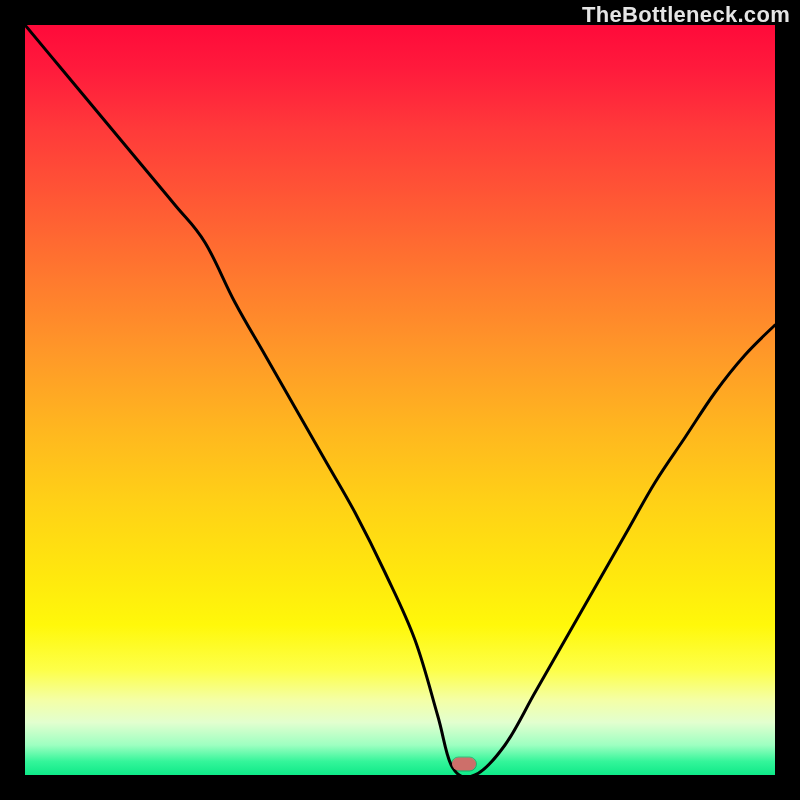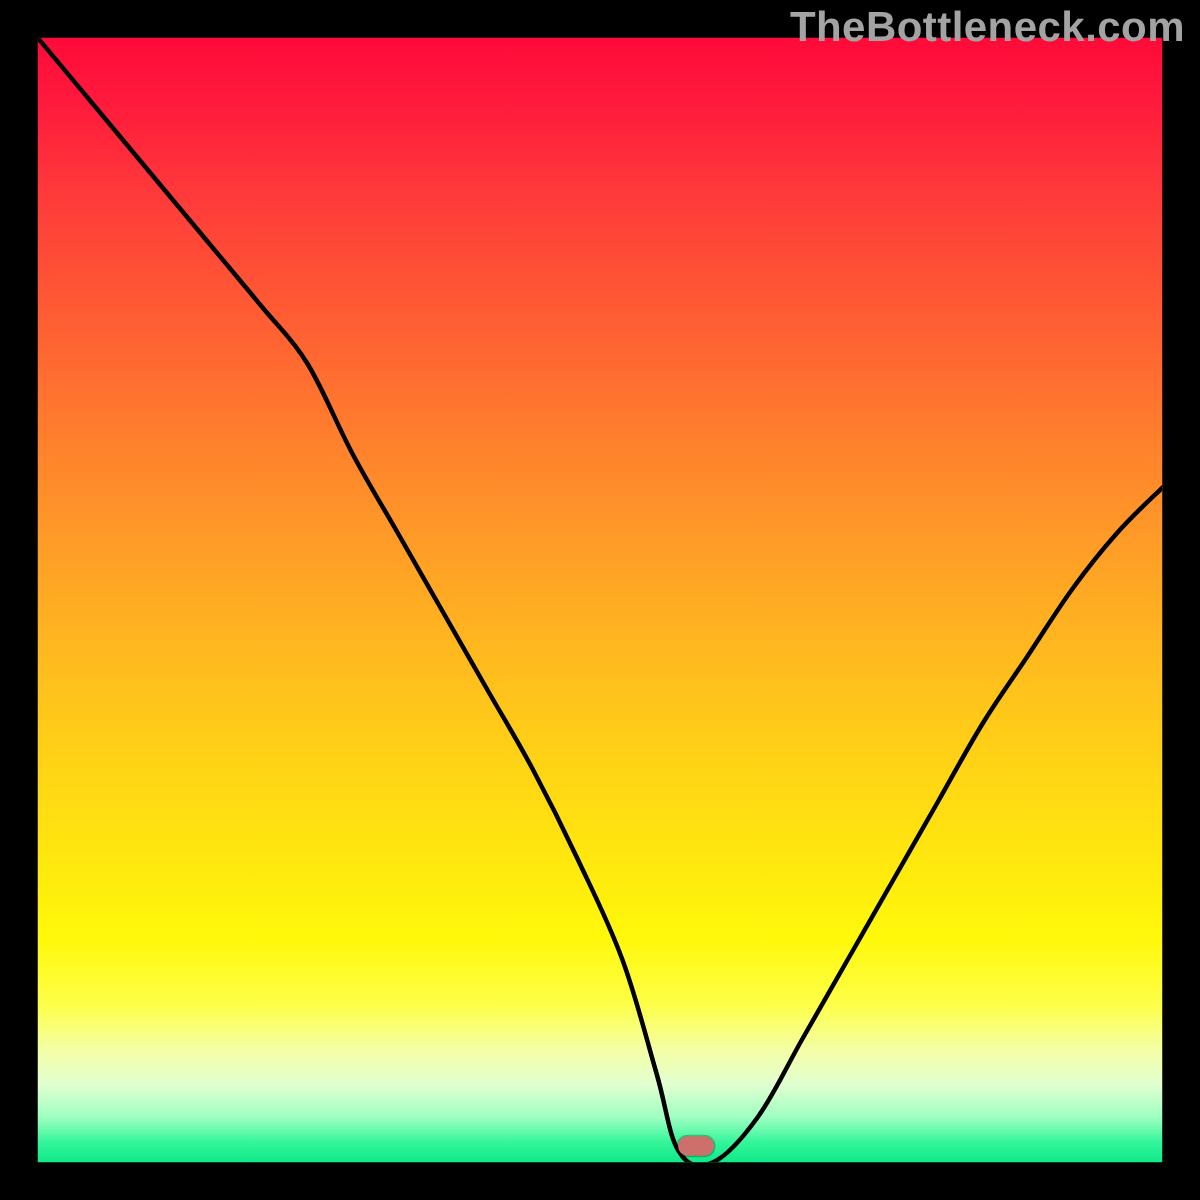--- a/index.html
+++ b/index.html
@@ -14,22 +14,22 @@
   .frame {
     position: relative;
     width: 800px;
     height: 800px;
     background: #000000;
   }
   .watermark {
     position: absolute;
     top: 2px;
     right: 10px;
-    color: #a3a3a3;
-    font-size: 28px;
+    color: #e5e5e5;
+    font-size: 22px;
     font-weight: 600;
     letter-spacing: 0.3px;
     z-index: 5;
   }
   .plot {
     position: absolute;
     left: 25px;
     top: 25px;
     width: 750px;
     height: 750px;

